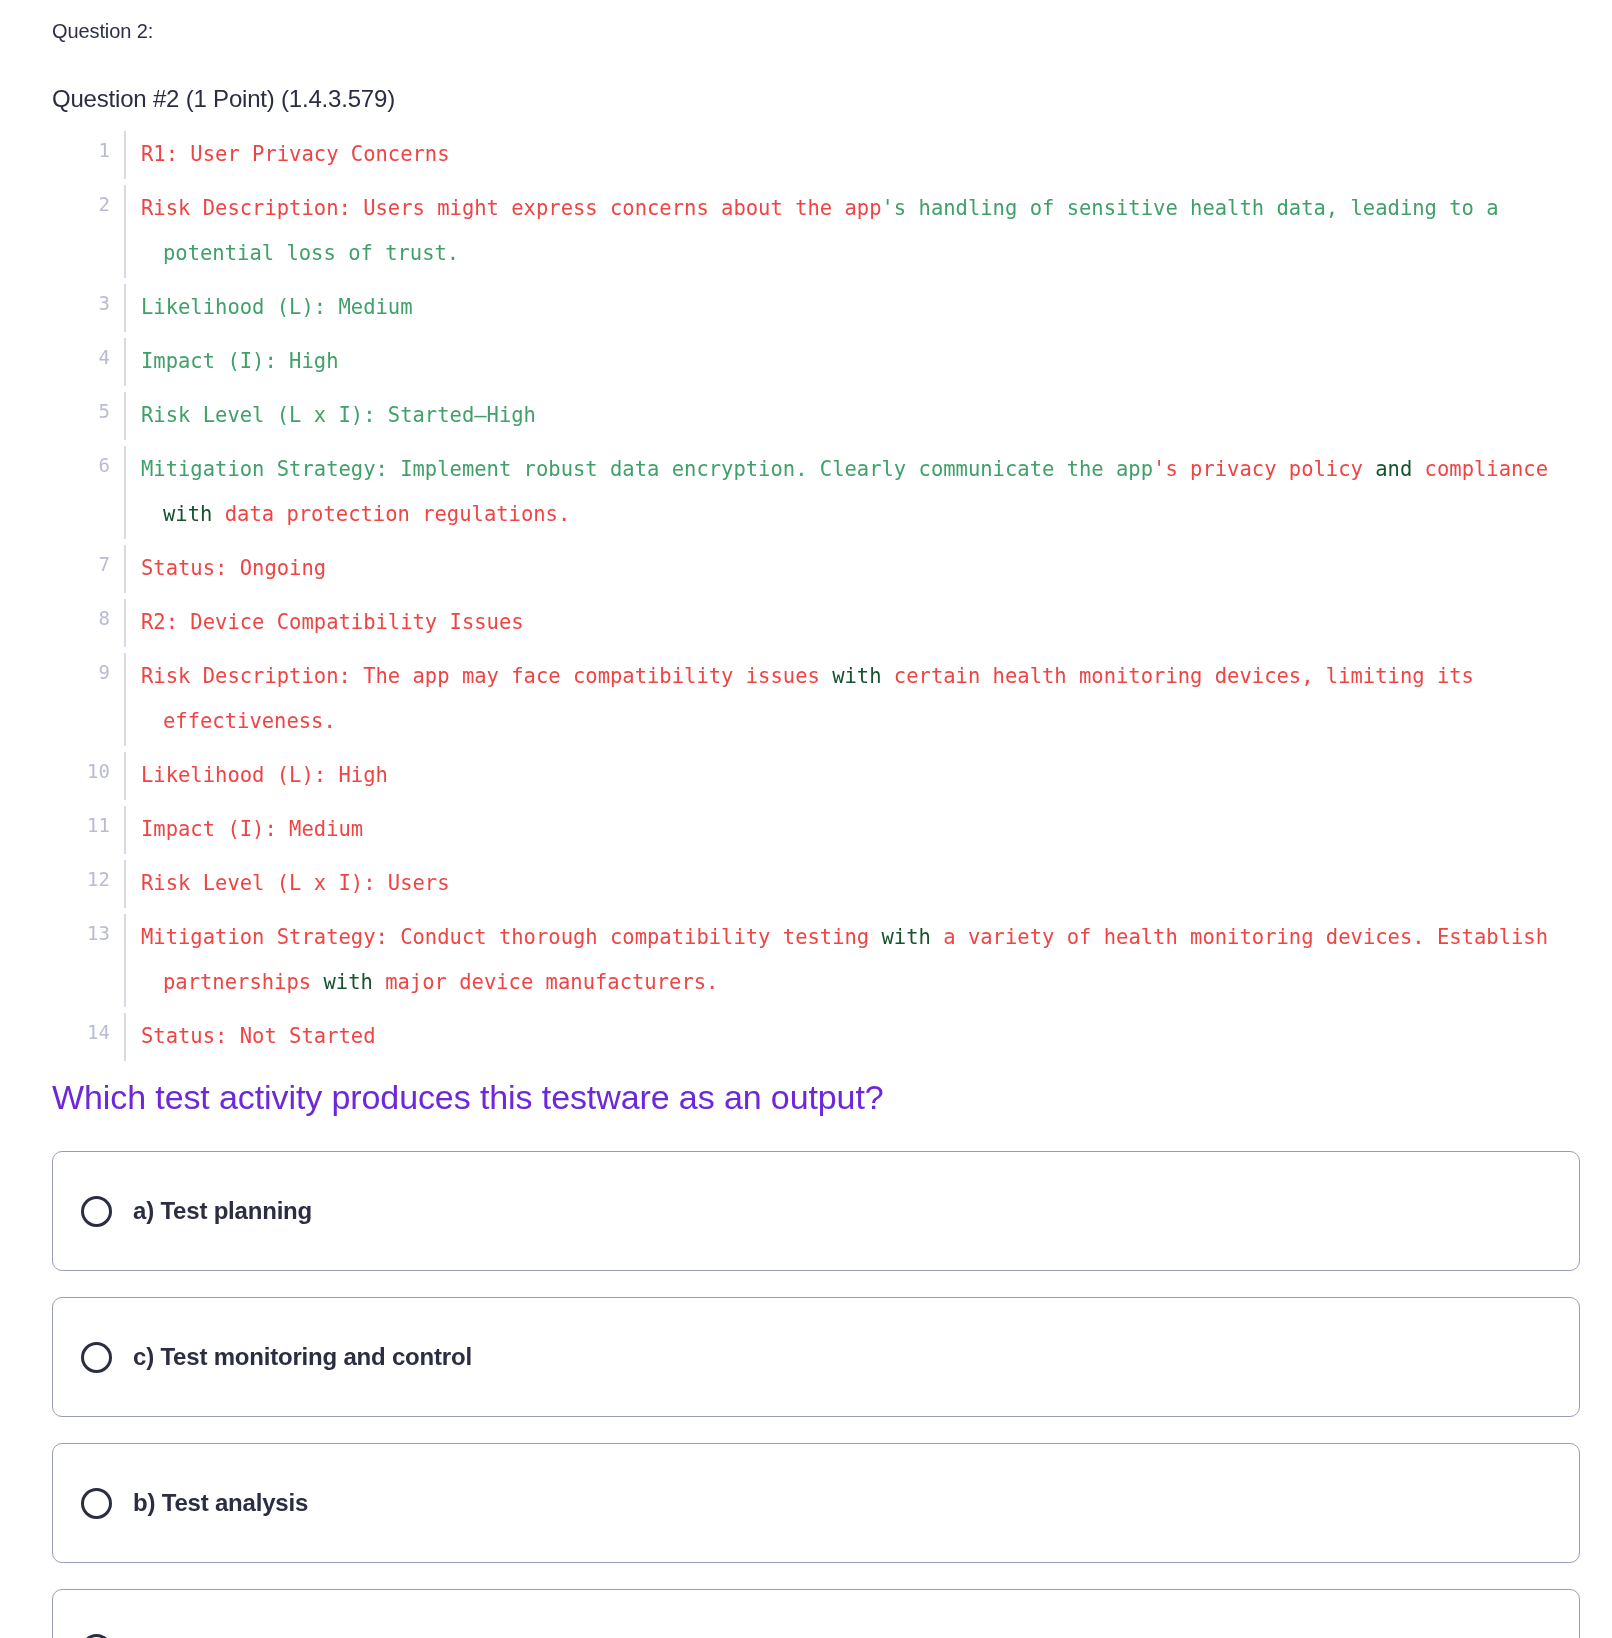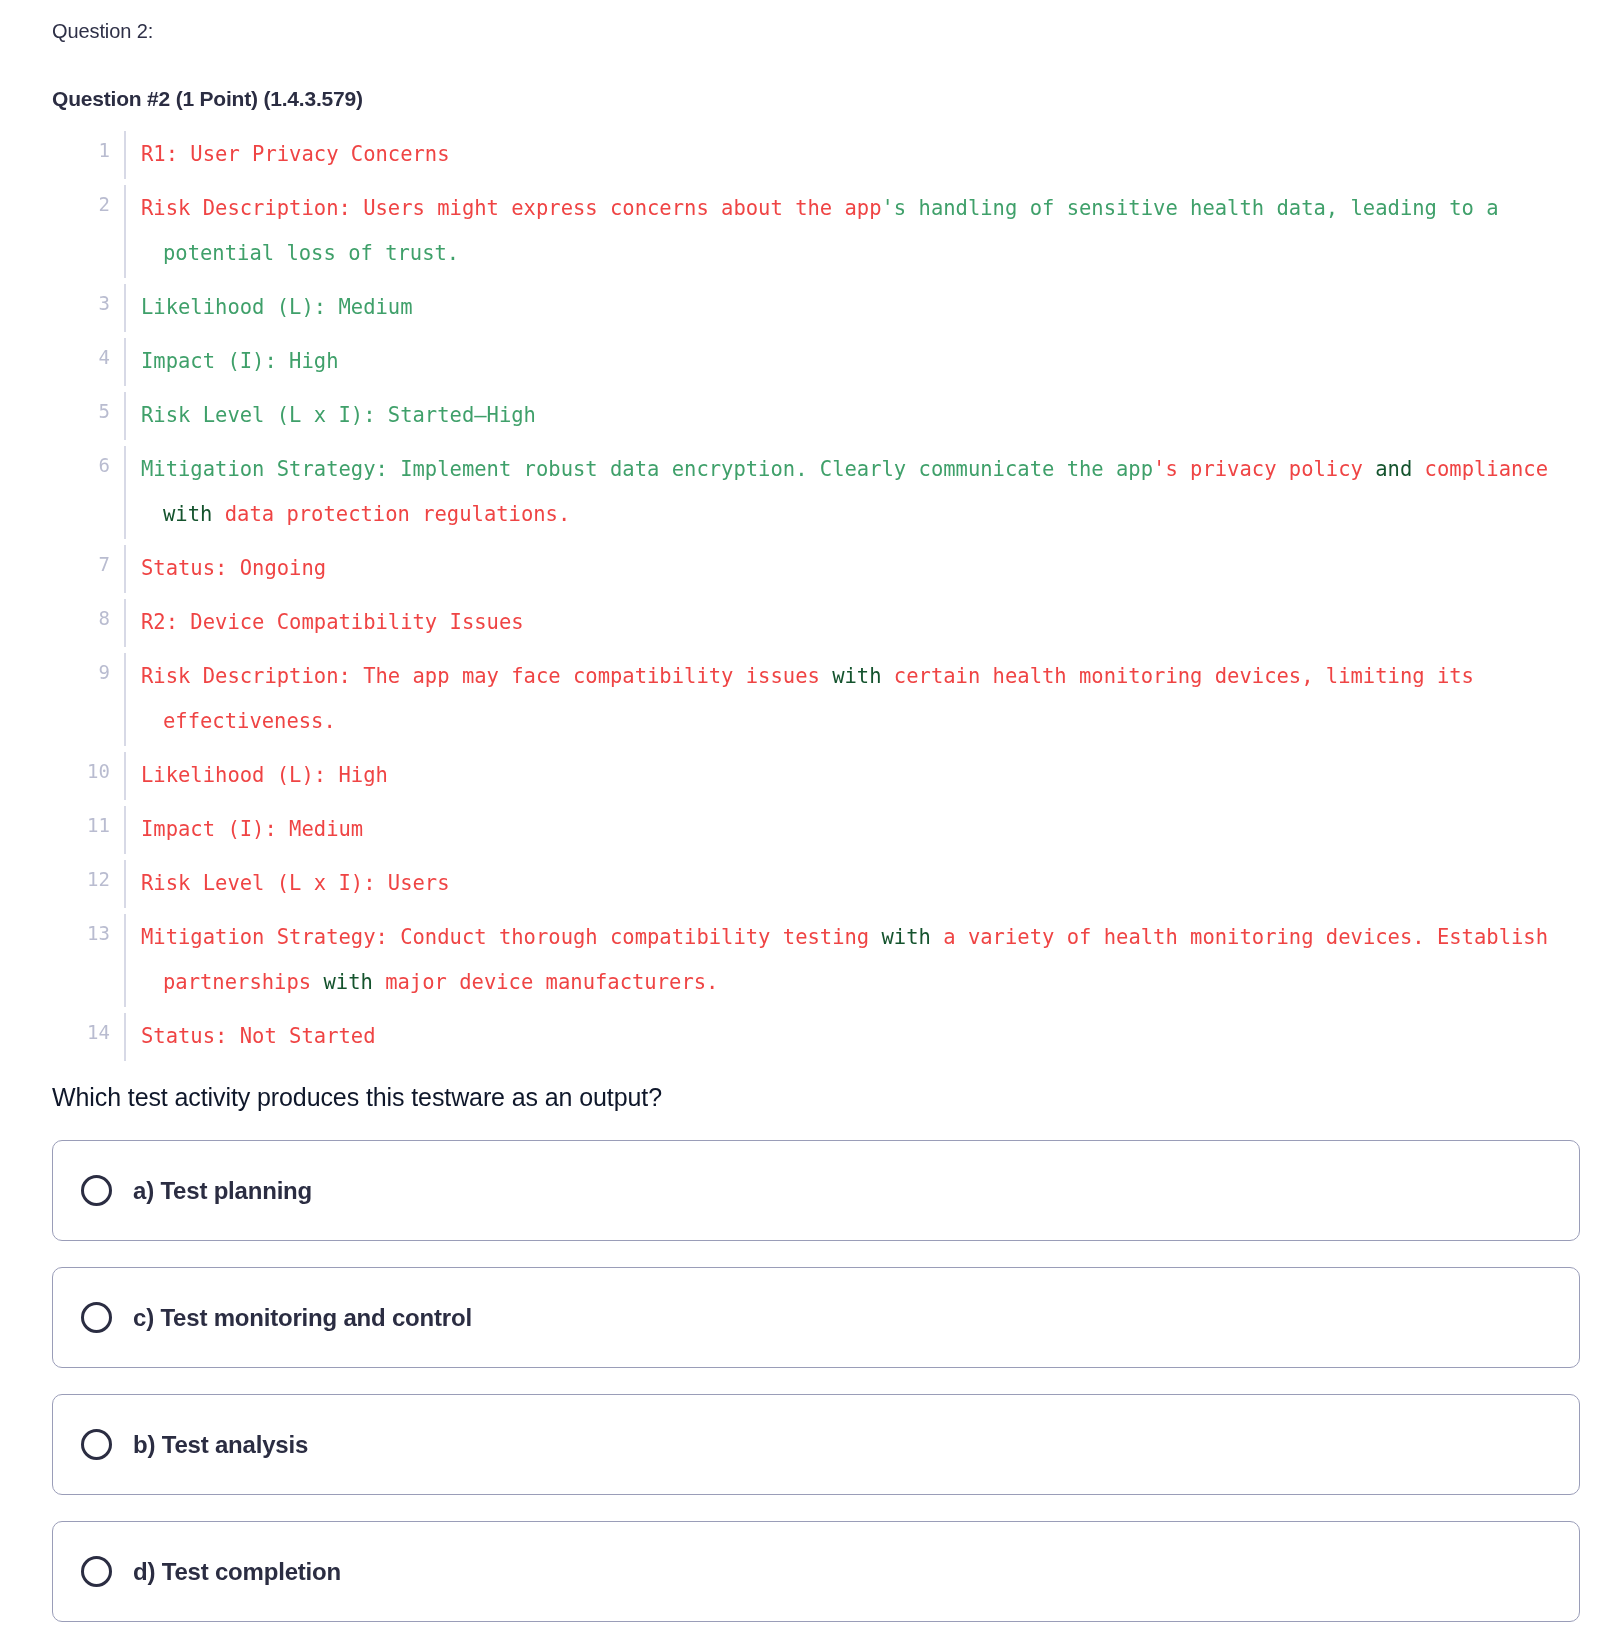--- a/index.html
+++ b/index.html
@@ -23,24 +23,24 @@
   
   .q-label {
     font-size: 20px;
     line-height: 34px;
     color: #2e3047;
     font-weight: 400;
     letter-spacing: -0.1px;
     margin: 0 0 34px 0;
   }
   .q-title {
-    font-size: 21px;
+    font-size: 24px;
     line-height: 34px;
     color: #2b2d42;
-    font-weight: 700;
+    font-weight: 400;
     letter-spacing: -0.2px;
     margin: 0 0 12px 0;
   }
 
   
   .code-block {
     font-family: "DejaVu Sans Mono", "Liberation Mono", monospace;
     font-size: 20.5px;
     line-height: 36px;
     margin: 0 0 6px 0;
@@ -82,38 +82,38 @@
     color: #2b2d42;
     text-indent: -22px;
     padding-left: 22px;
   }
   .s-str { color: #3fa06a; }
   .s-kw  { color: #14532d; margin-top: 16px; }
   .s-txt { color: #ef4444; margin-top: 31px; }
 
   
   .prompt {
-    font-size: 25px;
+    font-size: 34px;
     line-height: 34px;
-    color: #0f172a;
+    color: #6d28d9;
     font-weight: 400;
     letter-spacing: -0.1px;
-    margin: 16px 0 26px 0;
+    margin: 16px 0 37px 0;
   }
 
   
   .options {
     display: flex;
     flex-direction: column;
     gap: 26px;
     padding-right: 0px;
   }
   .option {
     width: 1528px;
-    height: 101px;
+    height: 120px;
     border: 1.6px solid #9a9db8;
     border-radius: 10px;
     background: #fff;
     display: flex;
     align-items: center;
     padding: 0 28px;
     cursor: pointer;
   }
   .radio {
     flex: 0 0 auto;

